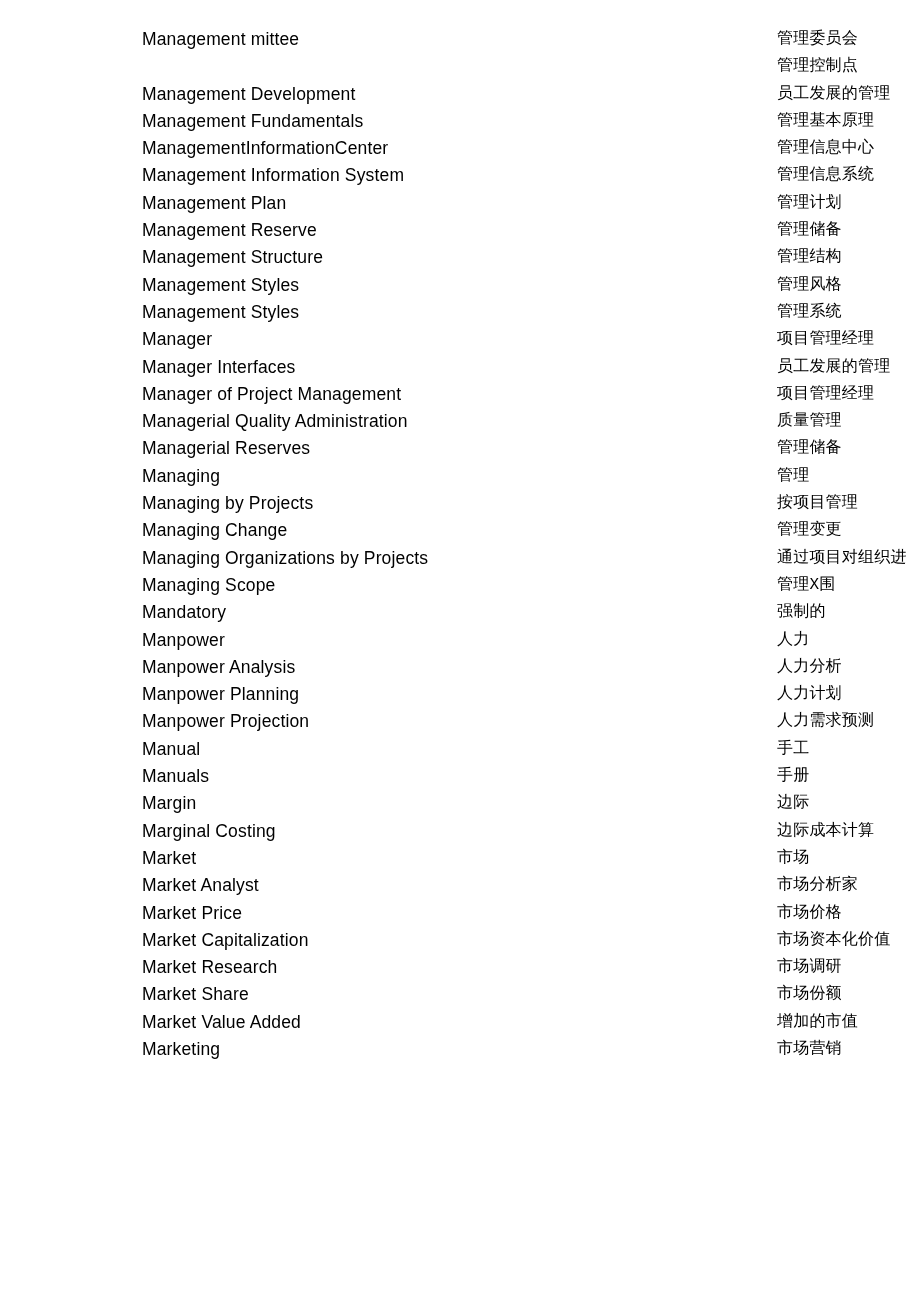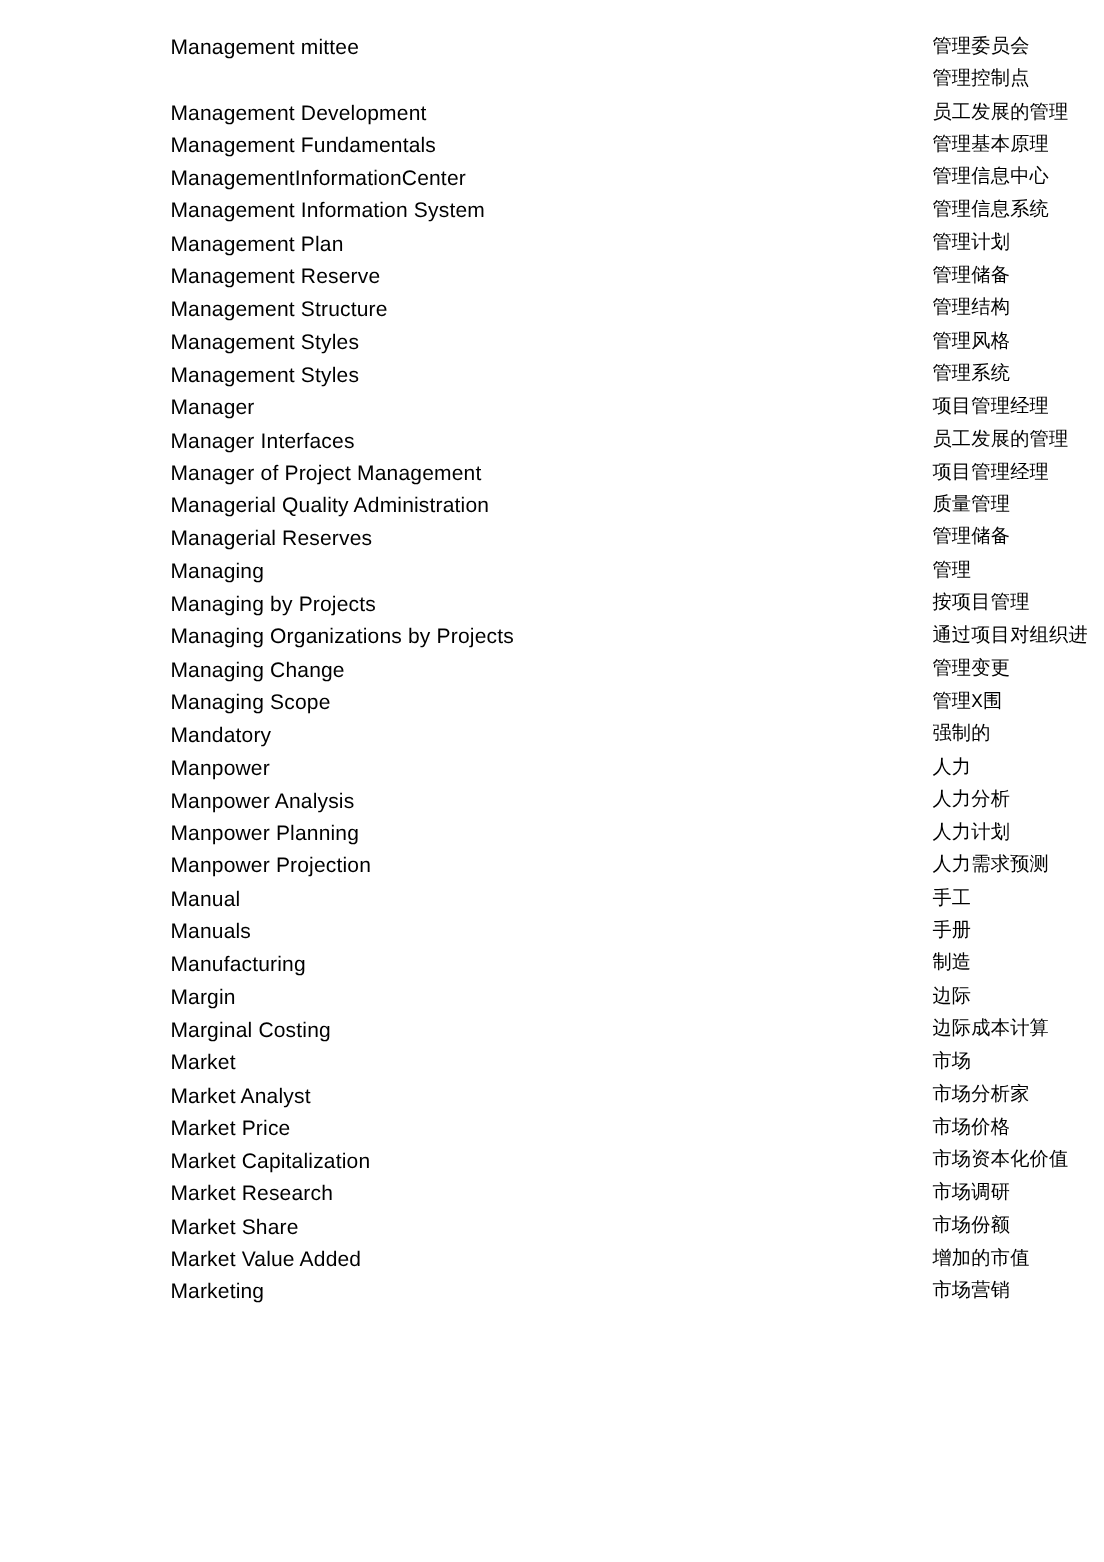--- a/index.html
+++ b/index.html
@@ -131,28 +131,28 @@
       </li>
       <li class="glossary-row">
         <span class="term-en">Managing</span>
         <span class="term-zh">管理</span>
       </li>
       <li class="glossary-row">
         <span class="term-en">Managing by Projects</span>
         <span class="term-zh">按项目管理</span>
       </li>
       <li class="glossary-row">
+        <span class="term-en">Managing Change</span>
+        <span class="term-zh">管理变更</span>
+      </li>
+      <li class="glossary-row">
         <span class="term-en">Managing Organizations by Projects</span>
         <span class="term-zh">通过项目对组织进</span>
       </li>
       <li class="glossary-row">
-        <span class="term-en">Managing Change</span>
-        <span class="term-zh">管理变更</span>
-      </li>
-      <li class="glossary-row">
         <span class="term-en">Managing Scope</span>
         <span class="term-zh">管理X围</span>
       </li>
       <li class="glossary-row">
         <span class="term-en">Mandatory</span>
         <span class="term-zh">强制的</span>
       </li>
       <li class="glossary-row">
         <span class="term-en">Manpower</span>
         <span class="term-zh">人力</span>
@@ -171,24 +171,20 @@
       </li>
       <li class="glossary-row">
         <span class="term-en">Manual</span>
         <span class="term-zh">手工</span>
       </li>
       <li class="glossary-row">
         <span class="term-en">Manuals</span>
         <span class="term-zh">手册</span>
       </li>
       <li class="glossary-row">
-        <span class="term-en">Manufacturing</span>
-        <span class="term-zh">制造</span>
-      </li>
-      <li class="glossary-row">
         <span class="term-en">Margin</span>
         <span class="term-zh">边际</span>
       </li>
       <li class="glossary-row">
         <span class="term-en">Marginal Costing</span>
         <span class="term-zh">边际成本计算</span>
       </li>
       <li class="glossary-row">
         <span class="term-en">Market</span>
         <span class="term-zh">市场</span>

